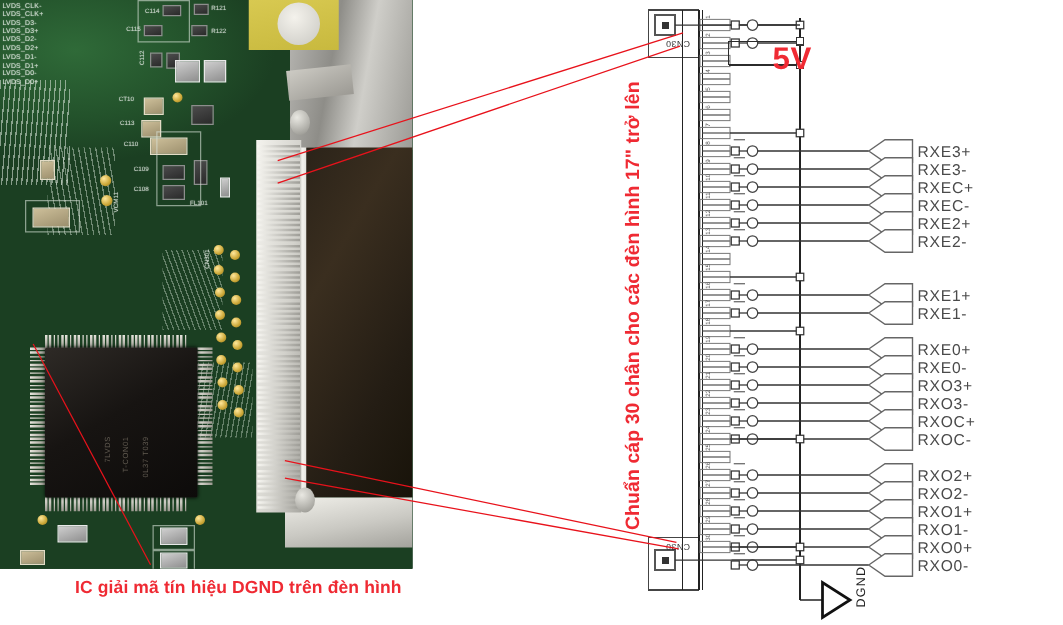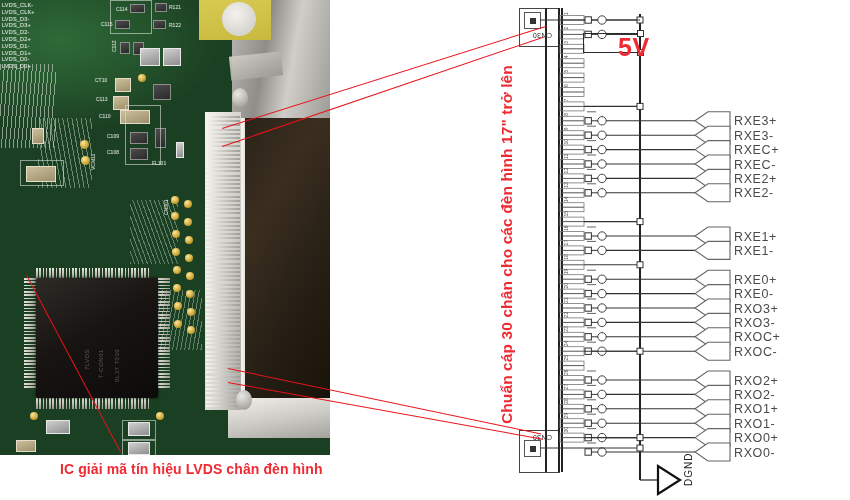--- a/index.html
+++ b/index.html
@@ -714,16 +714,16 @@
     <div class="redline" style="left:222px;top:128px;width:340px;transform:rotate(-17.5deg);"></div>
     <div class="redline" style="left:222px;top:146px;width:340px;transform:rotate(-18.8deg);"></div>
 
     <div class="redline" style="left:228px;top:368px;width:320px;transform:rotate(11.8deg);"></div>
     <div class="redline" style="left:228px;top:382px;width:320px;transform:rotate(10.2deg);"></div>
 
     <div class="redline" style="left:120px;top:452px;width:200px;transform:rotate(-118deg);"></div>
 
     <span class="vtext" style="left:498px;top:424px;">Chuẩn cáp 30 chân cho các đèn hình 17" trở lên</span>
 
-    <span class="btext" style="left:60px;top:461px;">IC giải mã tín hiệu LVDS chân đèn hình</span>
+    <span class="btext" style="left:60px;top:461px;">IC giải mã tín hiệu DGND trên đèn hình</span>
   </div>
 
 </div>
 
 </body></html>

